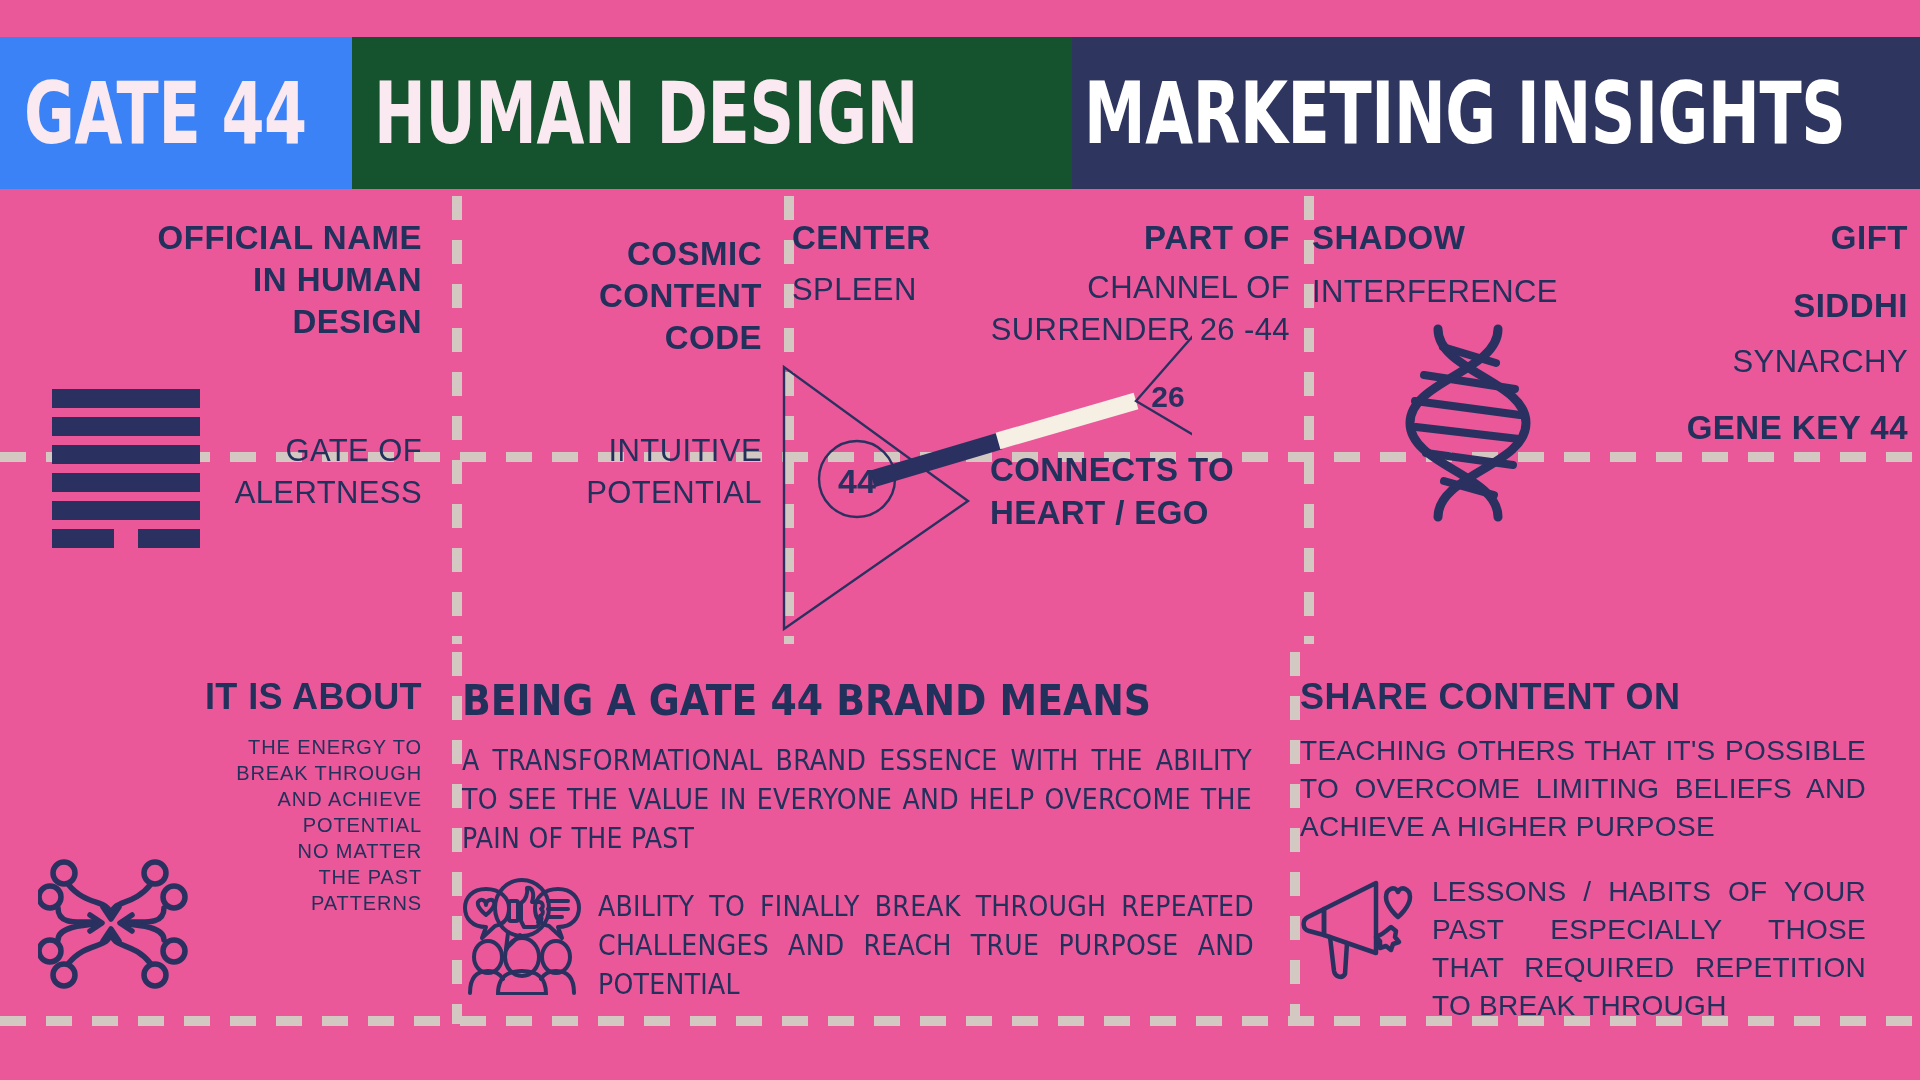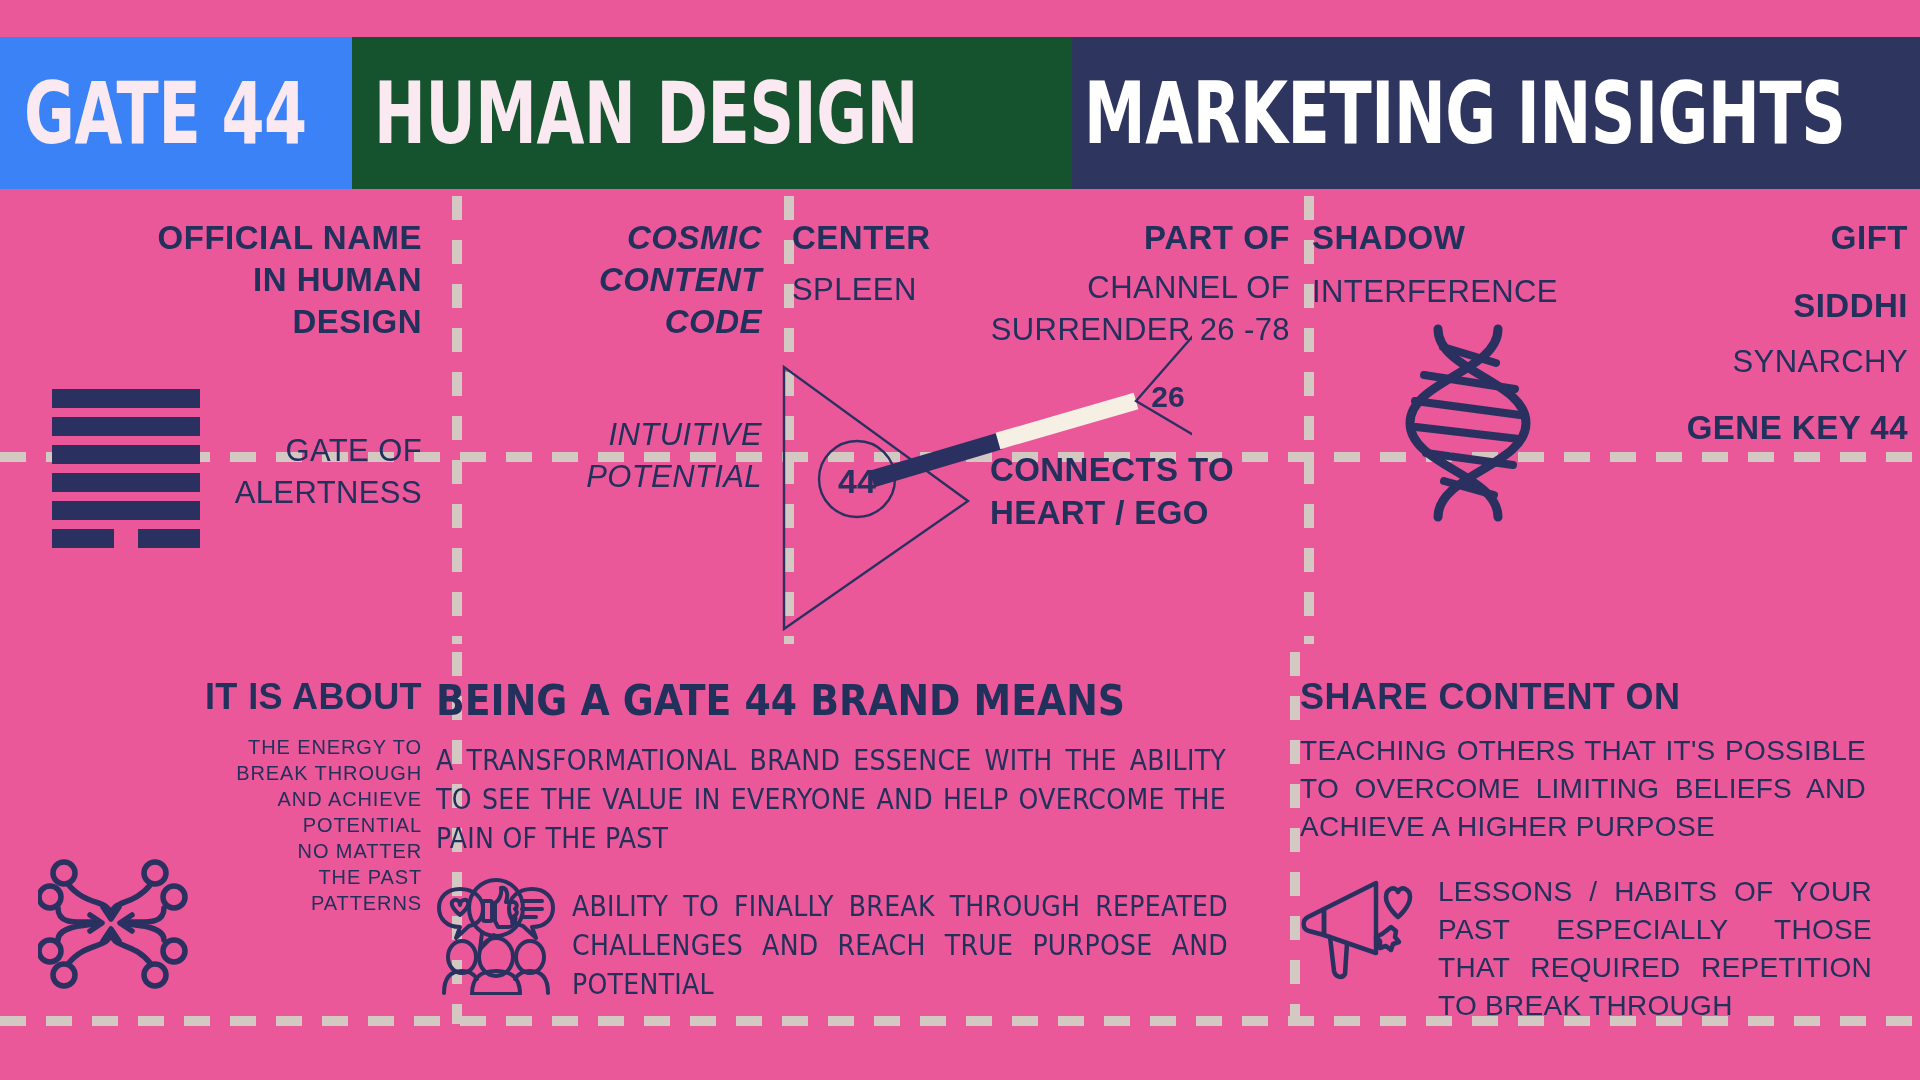--- a/index.html
+++ b/index.html
@@ -94,21 +94,21 @@
   .c1 .hd { text-align:right; padding-right:30px; }
   .c1 .sub { text-align:right; padding-right:30px; margin-top:86px; }
   .hexagram {
     position:absolute; left:52px; top:172px; width:148px;
   }
   .hexagram .yang { height:19px; background:#2a3160; margin-bottom:9px; }
   .hexagram .yin { display:flex; justify-content:space-between; }
   .hexagram .yin span { width:62px; height:19px; background:#2a3160; }
 
   
-  .c2 { left:460px; top:28px; width:324px;font-style:italic; }
+  .c2 { left:460px; top:44px; width:324px; }
   .c2 .hd { text-align:right; padding-right:22px; }
   .c2 .sub { text-align:right; padding-right:22px; margin-top:70px; }
 
   
   .c3 { left:792px; top:28px; width:512px; }
   .c3 .center-blk { position:absolute; left:0; top:0; width:210px; }
   .c3 .center-blk .hd { text-align:left; }
   .c3 .center-blk .sub { text-align:left; margin-top:10px; }
   .c3 .partof-blk { position:absolute; right:14px; top:0; width:310px; text-align:right; }
   .c3 .partof-blk .sub { margin-top:8px; }
@@ -130,42 +130,42 @@
   .c5 .hd2 { margin-top:26px; }
   .c5 .sub2 { margin-top:14px; }
   .c5 .hd3 { margin-top:24px; }
 
   
   .b1 { left:0; top:487px; width:452px; }
   .b1 .bighd { text-align:right; padding-right:30px; font-weight:bold; font-size:36px; letter-spacing:0.4px; }
   .b1 .body { text-align:right; padding-right:30px; margin-top:16px; font-size:20px; line-height:1.30; letter-spacing:0.9px; }
   .conv-icon { position:absolute; left:38px; top:173px; width:150px; height:150px; }
 
-  .b2 { left:436px; top:487px; width:828px; }
+  .b2 { left:462px; top:487px; width:828px; }
   .b2 .bighd {
     font-family:"Liberation Sans Narrow","DejaVu Sans Condensed","Liberation Sans", sans-serif;
     font-weight:bold; font-size:42px; letter-spacing:0px; white-space:nowrap;
   }
   .b2 .para {
     margin-top:16px; font-size:28px; line-height:1.40; letter-spacing:0.3px;
     text-align:justify; width:790px;
     font-family:"Liberation Sans Narrow","DejaVu Sans Condensed","Liberation Sans", sans-serif;
   }
   .b2 .para2row { display:flex; margin-top:18px; }
   .speech-icon { width:120px; height:118px; flex:0 0 120px; margin-right:16px; }
   .b2 .para2 {
     font-size:28px; line-height:1.40; letter-spacing:0.3px; text-align:justify;
     width:656px; padding-top:10px;
     font-family:"Liberation Sans Narrow","DejaVu Sans Condensed","Liberation Sans", sans-serif;
   }
 
   .b3 { left:1300px; top:487px; width:620px; }
   .b3 .bighd { font-weight:bold; font-size:36px; letter-spacing:0.4px; }
   .b3 .para { margin-top:14px; font-size:28px; line-height:1.35; letter-spacing:0.3px; text-align:justify; width:566px; }
-  .b3 .para2row { display:flex; margin-top:22px;gap:6px; }
+  .b3 .para2row { display:flex; margin-top:22px; }
   .mega-icon { width:118px; height:118px; flex:0 0 118px; margin-right:14px; }
   .b3 .para2 { font-size:28px; line-height:1.35; letter-spacing:0.3px; text-align:justify; width:434px; padding-top:6px; }
 </style>
 </head>
 <body>
 
 <div class="header">
   <div class="hdr-seg hdr-gate">
     <span class="hdr-txt c-pink">GATE 44</span>
   </div>
@@ -225,21 +225,21 @@
 
   <div class="cell c3">
     <div class="center-blk">
       <h3 class="hd">CENTER</h3>
       <div class="sub">SPLEEN</div>
     </div>
     <div class="partof-blk">
       <h3 class="hd">PART OF</h3>
       <div class="sub">
         <span>CHANNEL OF</span><br>
-        <span>SURRENDER 26 -78</span>
+        <span>SURRENDER 26 -44</span>
       </div>
     </div>
 
     <svg class="chan" viewBox="0 0 420 330">
 
       <polygon points="12,38 12,300 196,172" fill="none" stroke="#2a3160" stroke-width="2.4"></polygon>
 
       <line x1="100" y1="150" x2="228" y2="112" stroke="#2a3160" stroke-width="17" stroke-linecap="butt"></line>
       <line x1="226" y1="112" x2="364" y2="72" stroke="#f5efe4" stroke-width="17" stroke-linecap="butt"></line>
 

